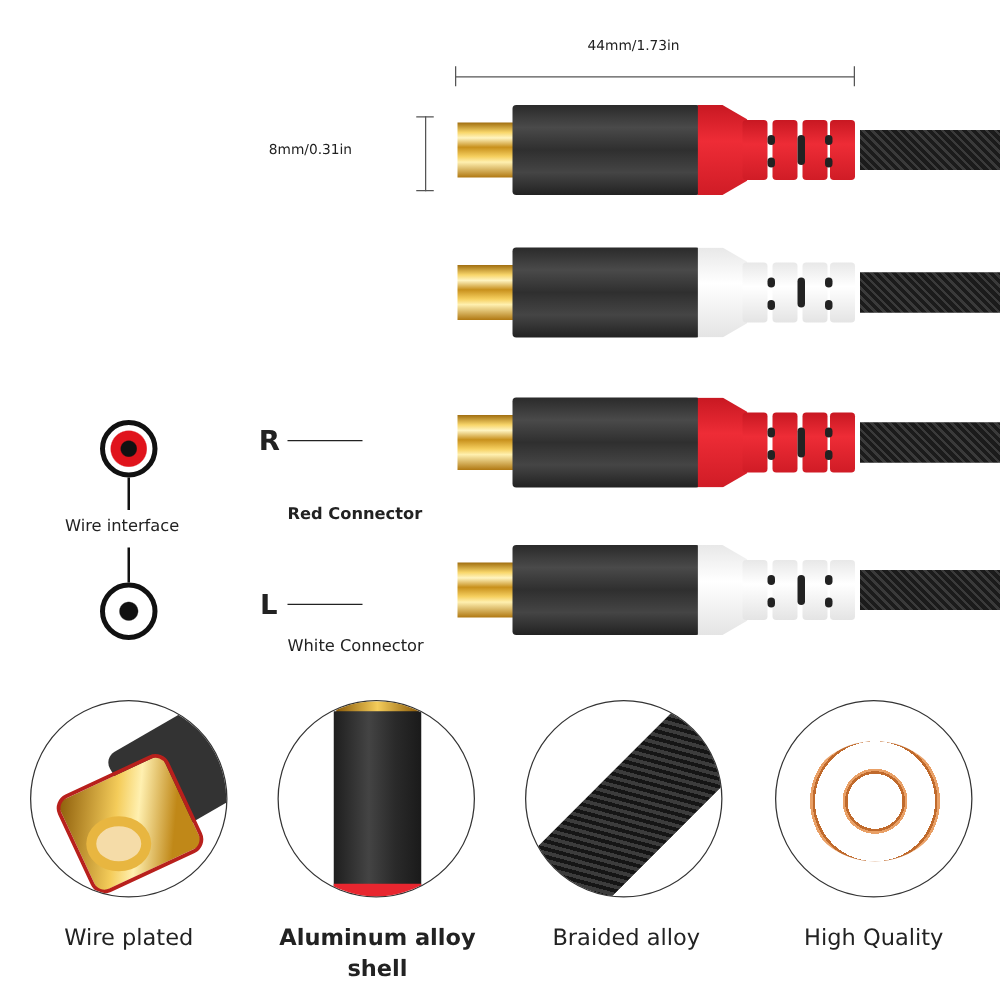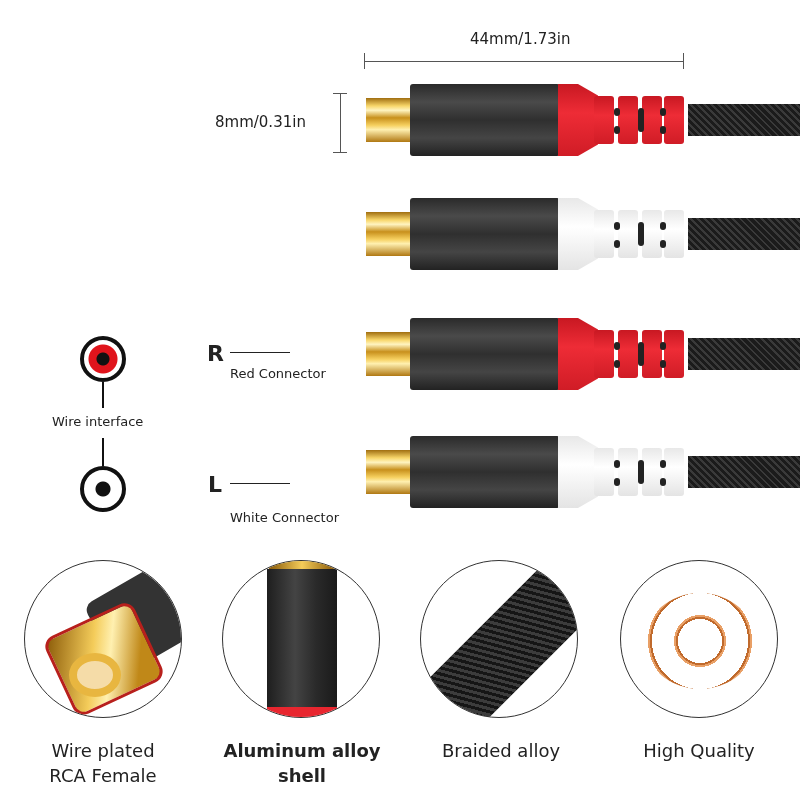--- a/index.html
+++ b/index.html
@@ -1,18 +1,18 @@
 <!DOCTYPE html>
 <html><head>
 <meta charset="utf-8">
 <style>
   html, body { margin:0; padding:0; background:#ffffff; }
   body { width:800px; height:800px; position:relative; overflow:hidden; font-family:"DejaVu Sans", sans-serif; color:#222; }
   .abs { position:absolute; }
-  .dim-text { font-size:15px; color:#222; }
+  .dim-text { font-size:11px; color:#222; }
   .dimline { background:#555; }
   .plug { position:absolute; left:366px; height:72px; width:434px; }
   .gold { position:absolute; left:0; top:14px; width:46px; height:44px;
           background:linear-gradient(180deg,#a06e10 0%,#f8d66a 18%,#fff4c0 28%,#c8901c 45%,#f6d060 62%,#fff0b0 72%,#b07812 100%); }
   .shell { position:absolute; left:44px; top:0; width:150px; height:72px; border-radius:3px;
            background:linear-gradient(180deg,#2a2a2a 0%,#4a4a4a 25%,#2f2f2f 50%,#454545 75%,#222 100%); }
   .boot { position:absolute; left:192px; top:0; width:130px; height:72px; }
   .boot .neck { position:absolute; left:0; top:0; width:40px; height:72px; clip-path:polygon(0 0,50% 0,100% 16%,100% 84%,50% 100%,0 100%); }
   .boot .rib { position:absolute; top:12px; height:48px; width:20px; border-radius:3px; }
   .boot .slot { position:absolute; width:6px; background:#222; border-radius:3px; }
@@ -111,21 +111,21 @@
 </div>
 
 <div class="rca-icon" style="left:80px;top:336px;width:46px;height:46px;background:radial-gradient(circle,#111 0 6px,#e0141c 7px 14px,#fff 15px);"></div>
 <div class="abs" style="left:102px;top:382px;width:2px;height:26px;background:#111;"></div>
 <div class="abs label-small" style="left:52px;top:414px;">Wire interface</div>
 <div class="abs" style="left:102px;top:438px;width:2px;height:28px;background:#111;"></div>
 <div class="rca-icon" style="left:80px;top:466px;width:46px;height:46px;background:radial-gradient(circle,#111 0 7px,#fff 8px);"></div>
 
 <div class="abs" style="left:207px;top:341px;font-size:22px;font-weight:bold;">R</div>
 <div class="abs" style="left:230px;top:352px;width:60px;height:1px;background:#222;"></div>
-<div class="abs label-small" style="left:230px;top:366px;">Red Connector</div>
+<div class="abs label-small" style="left:230px;top:404px;font-weight:bold;">Red Connector</div>
 
 <div class="abs" style="left:208px;top:472px;font-size:22px;font-weight:bold;">L</div>
 <div class="abs" style="left:230px;top:483px;width:60px;height:1px;background:#222;"></div>
 <div class="abs label-small" style="left:230px;top:510px;">White Connector</div>
 
 <div class="circle" style="left:24px;">
   <div class="abs" style="left:70px;top:10px;width:120px;height:80px;background:#333;transform:rotate(-30deg);border-radius:10px;"></div>
   <div class="abs" style="left:30px;top:55px;width:92px;height:80px;border-radius:12px;background:linear-gradient(120deg,#8a5a08,#f4cc5a 40%,#fff0b0 55%,#c08818 80%);transform:rotate(-25deg);border:3px solid #b8201c;"></div>
   <div class="abs" style="left:44px;top:92px;width:36px;height:28px;border-radius:50%;background:#f5dca8;border:8px solid #e8b640;"></div>
 </div>
@@ -136,21 +136,20 @@
 </div>
 <div class="circle" style="left:420px;">
   <div class="abs" style="left:-20px;top:50px;width:220px;height:70px;transform:rotate(-45deg);background:repeating-linear-gradient(60deg,#151515 0 3px,#3c3c3c 3px 6px),#222;"></div>
 </div>
 <div class="circle" style="left:620px;">
   <div class="abs" style="left:24px;top:32px;width:110px;height:96px;border-radius:50%;background:repeating-radial-gradient(circle,#fff 0 22px,#c06a2c 22px 24px,#e9a066 24px 26px);"></div>
 </div>
 
 <div class="caption" style="left:8px;">
     <div>Wire plated</div>
-    <div>RCA Female</div>
   </div>
 <div class="caption" style="left:207px;font-weight:bold;">
     <div>Aluminum alloy shell</div>
   </div>
 <div class="caption" style="left:406px;">
     <div>Braided alloy</div>
   </div>
 <div class="caption" style="left:604px;">
     <div>High Quality</div>
   </div>

